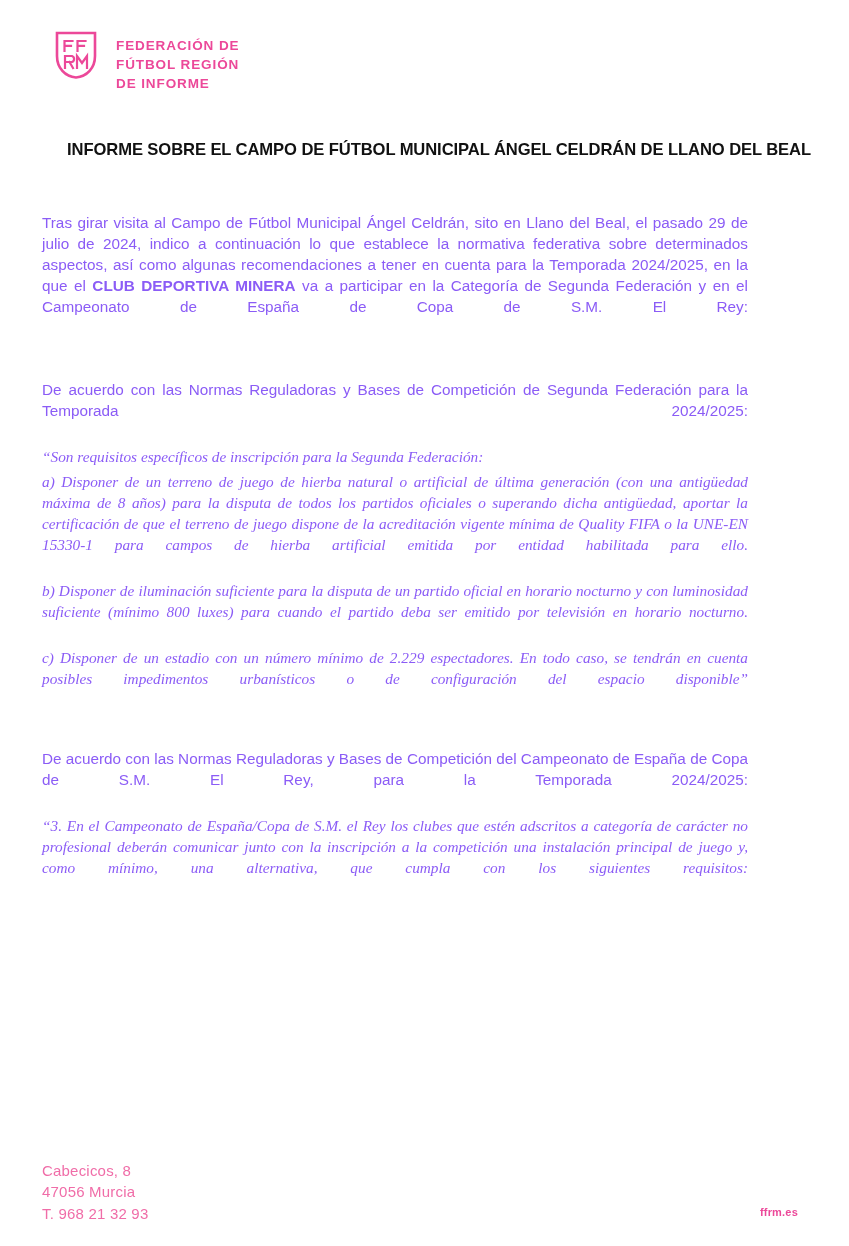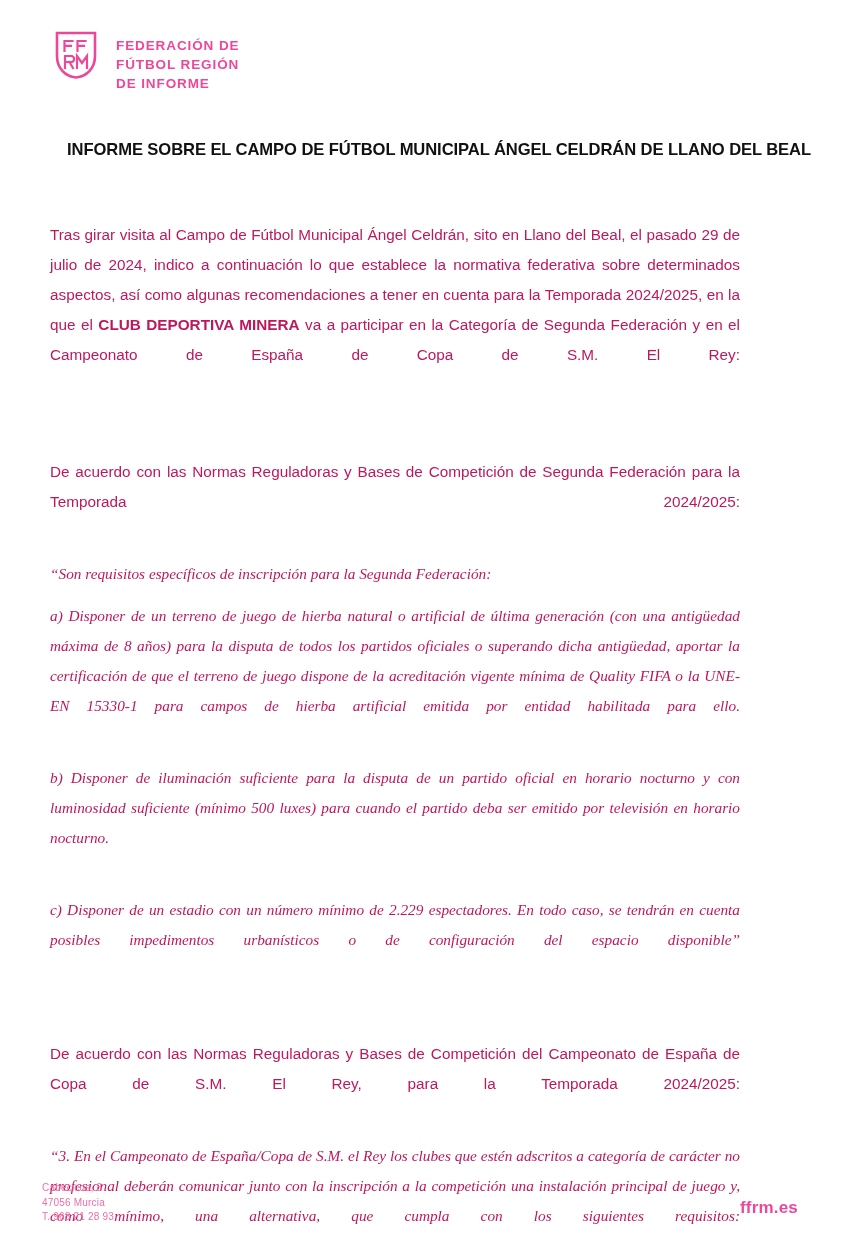--- a/index.html
+++ b/index.html
@@ -63,26 +63,26 @@
   }
 
   
   .body-area {
     position: absolute;
     left: 38px;
     top: 208px;
     width: 714px;
   }
   p {
-    margin: 12px;
+    margin: 4px;
     font-size: 15.3px;
-    line-height: 30px;
+    line-height: 21px;
     text-align: justify;
     text-justify: inter-word;
-    color: #be185d;
+    color: #8b5cf6;
   }
   p.justify-all {
     text-align: justify;
   }
   p.justify-all::after {
     content: "";
     display: inline-block;
     width: 100%;
   }
   .spacer-lg { height: 33px; }
@@ -94,31 +94,31 @@
   .quoted {
     font-style: italic;
     font-family: Liberation Serif, serif;
   }
 
   
   .footer-left {
     position: absolute;
     left: 42px;
     bottom: 22px;
-    font-size: 10px;
+    font-size: 15px;
     line-height: 1.42;
     color: #F06DA8;
     letter-spacing: 0.2px;
   }
   .footer-left div { display: block; }
   .footer-right {
     position: absolute;
     right: 24px;
     bottom: 28px;
-    font-size: 17px;
+    font-size: 11px;
     font-weight: bold;
     color: #EC4899;
     letter-spacing: 0.2px;
     margin-top: 7px;
   }
 </style>
 </head>
 <body>
 
 <div class="page">
@@ -148,30 +148,30 @@
 
   <div class="body-area">
 
     <p class="justify-all"><span>Tras girar visita al Campo de Fútbol Municipal Ángel Celdrán, sito en Llano del Beal, el pasado 29 de julio de 2024, indico a continuación lo que establece la normativa federativa sobre determinados aspectos, así como algunas recomendaciones a tener en cuenta para la Temporada 2024/2025, en la que el </span><strong>CLUB DEPORTIVA MINERA</strong><span> va a participar en la Categoría de Segunda Federación y en el Campeonato de España de Copa de S.M. El Rey:</span></p>
 
     <div class="spacer-lg"></div>
 
     <p class="heading justify-all">De acuerdo con las Normas Reguladoras y Bases de Competición de Segunda Federación para la Temporada 2024/2025:</p>
     <p class="quoted">“Son requisitos específicos de inscripción para la Segunda Federación:</p>
     <p class="quoted justify-all">a) Disponer de un terreno de juego de hierba natural o artificial de última generación (con una antigüedad máxima de 8 años) para la disputa de todos los partidos oficiales o superando dicha antigüedad, aportar la certificación de que el terreno de juego dispone de la acreditación vigente mínima de Quality FIFA o la UNE-EN 15330-1 para campos de hierba artificial emitida por entidad habilitada para ello.</p>
-    <p class="quoted justify-all">b) Disponer de iluminación suficiente para la disputa de un partido oficial en horario nocturno y con luminosidad suficiente (mínimo 500 luxes) para cuando el partido deba ser emitido por televisión en horario nocturno.</p>
+    <p class="quoted justify-all">b) Disponer de iluminación suficiente para la disputa de un partido oficial en horario nocturno y con luminosidad suficiente (mínimo 800 luxes) para cuando el partido deba ser emitido por televisión en horario nocturno.</p>
     <p class="quoted justify-all">c) Disponer de un estadio con un número mínimo de 2.229 espectadores. En todo caso, se tendrán en cuenta posibles impedimentos urbanísticos o de configuración del espacio disponible”</p>
 
     <div class="spacer-md"></div>
 
     <p class="heading justify-all">De acuerdo con las Normas Reguladoras y Bases de Competición del Campeonato de España de Copa de S.M. El Rey, para la Temporada 2024/2025:</p>
     <p class="quoted justify-all">“3. En el Campeonato de España/Copa de S.M. el Rey los clubes que estén adscritos a categoría de carácter no profesional deberán comunicar junto con la inscripción a la competición una instalación principal de juego y, como mínimo, una alternativa, que cumpla con los siguientes requisitos:</p>
 
   </div>
 
   <div class="footer-left">
     <div>Cabecicos, 8</div>
     <div>47056 Murcia</div>
-    <div>T. 968 21 28 93</div>
+    <div>T. 968 21 32 93</div>
   </div>
   <div class="footer-right">ffrm.es</div>
 
 </div>
 
 </body></html>

